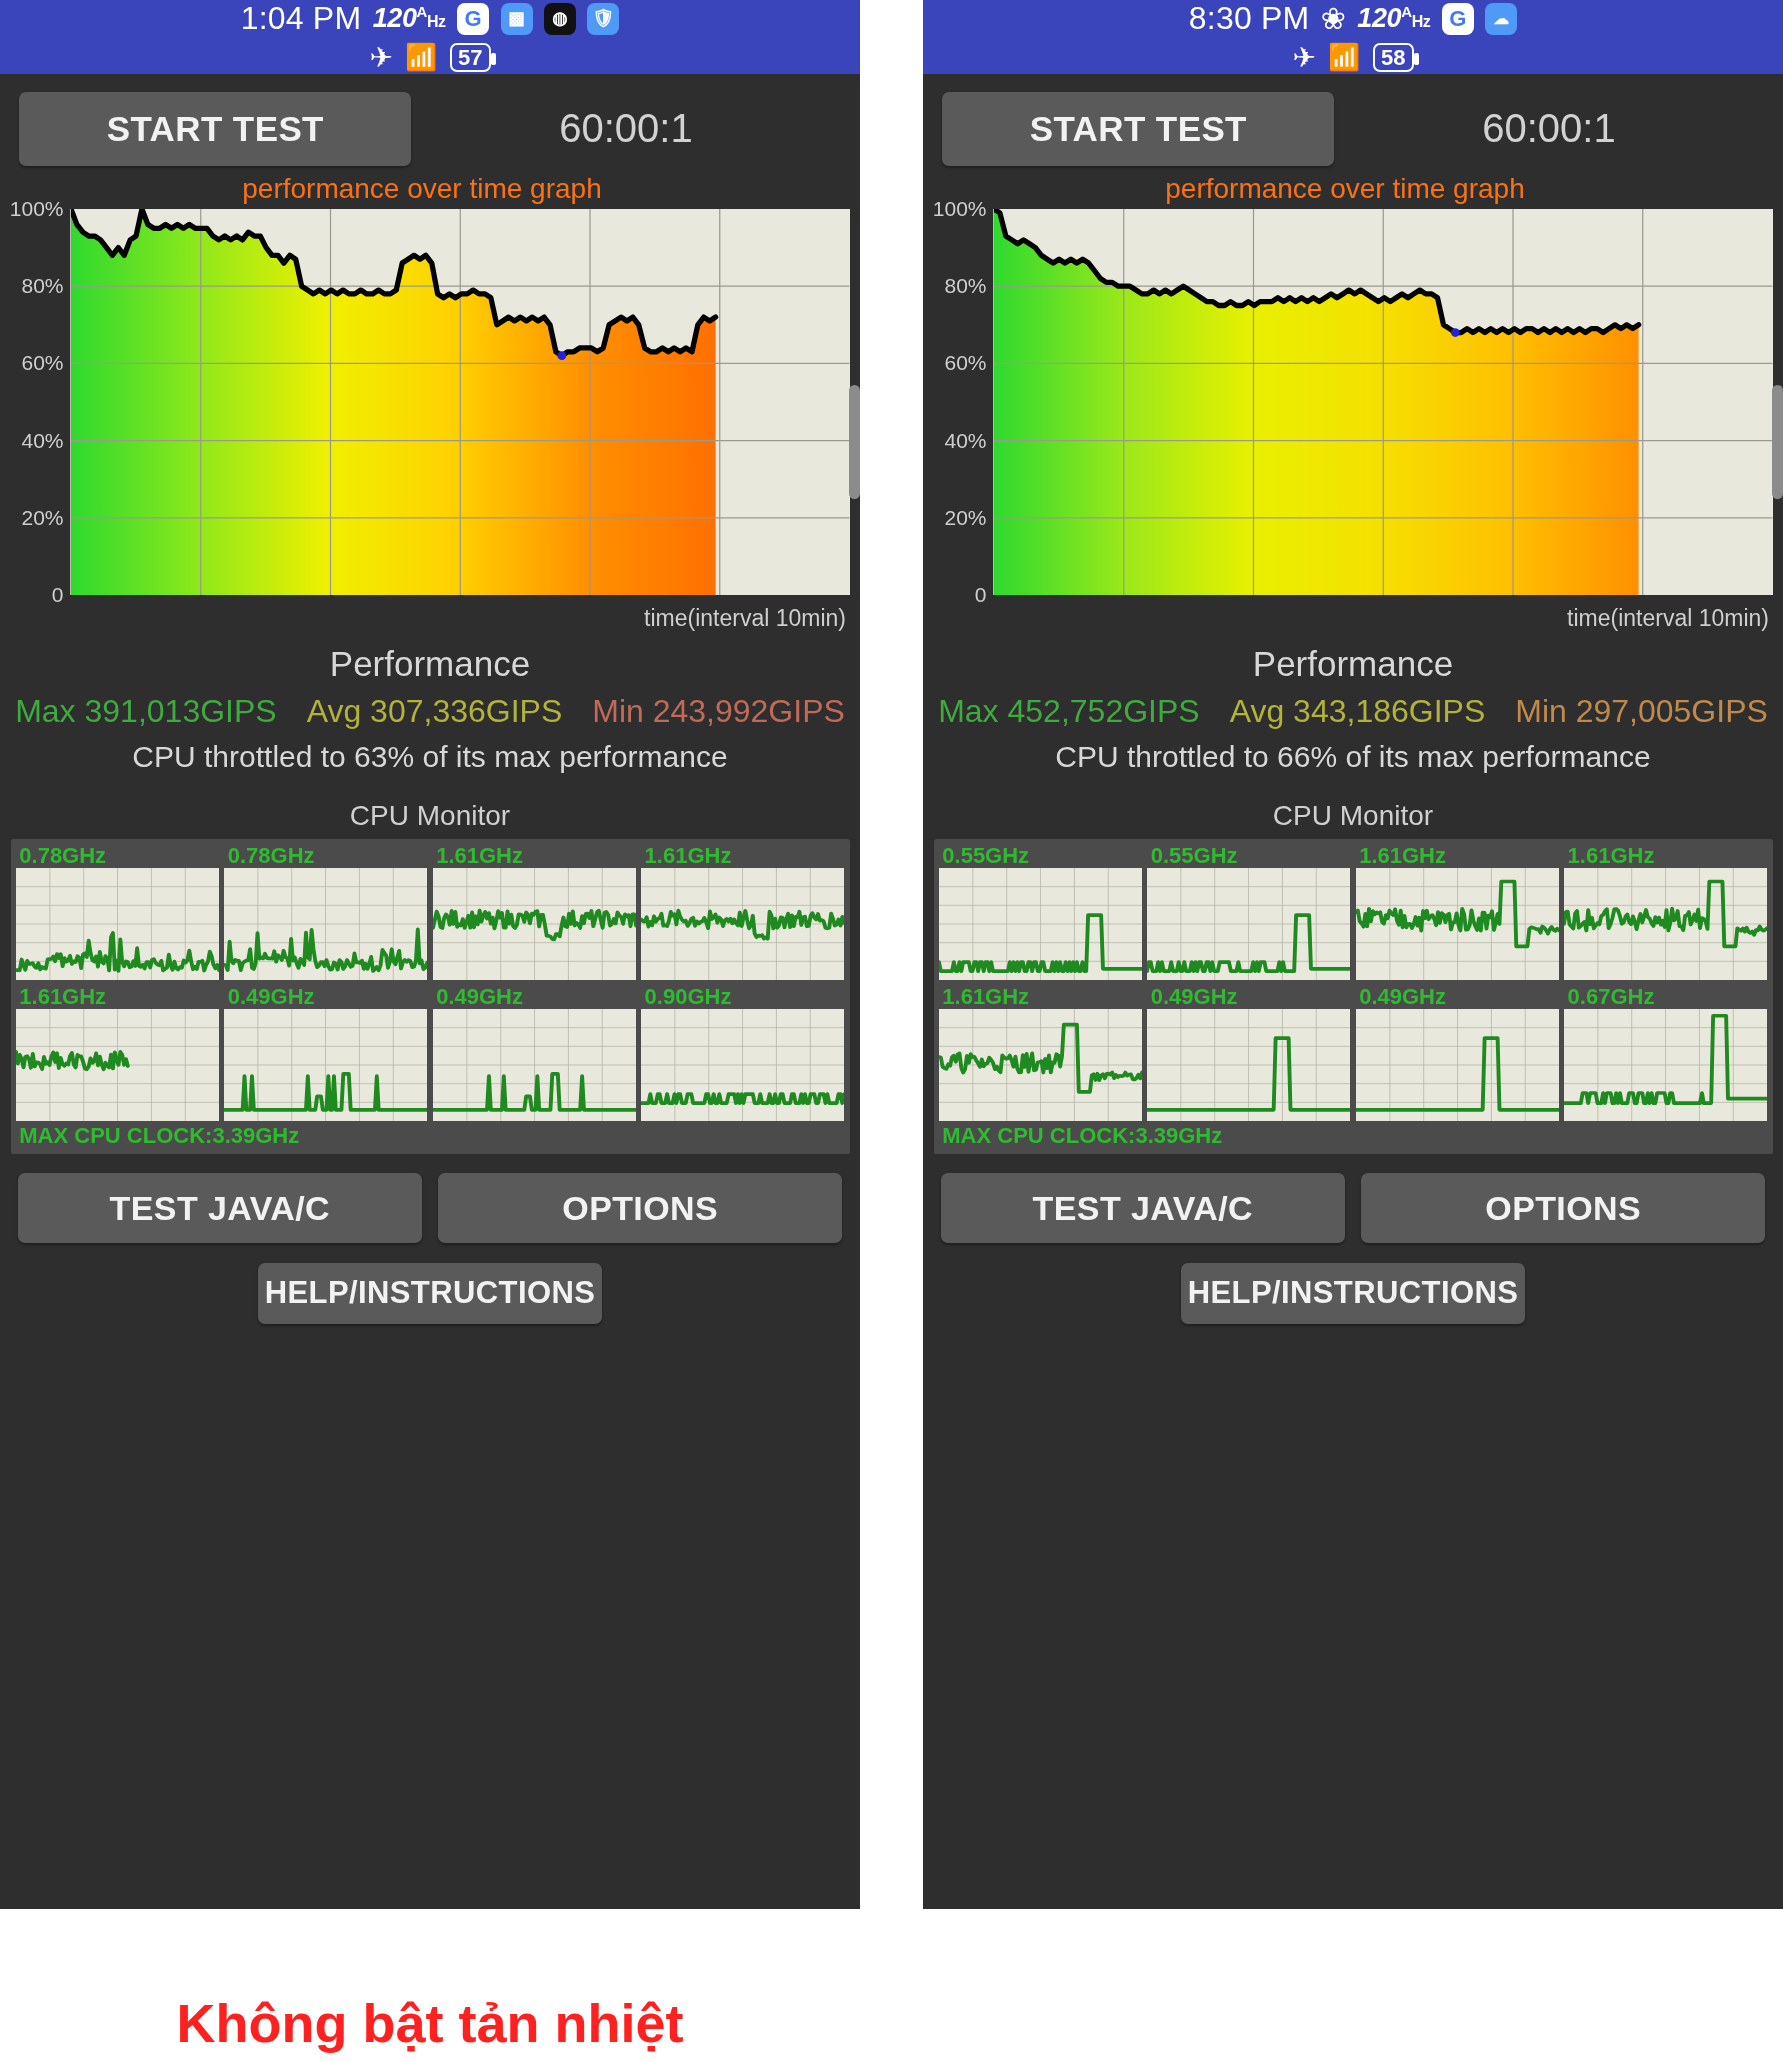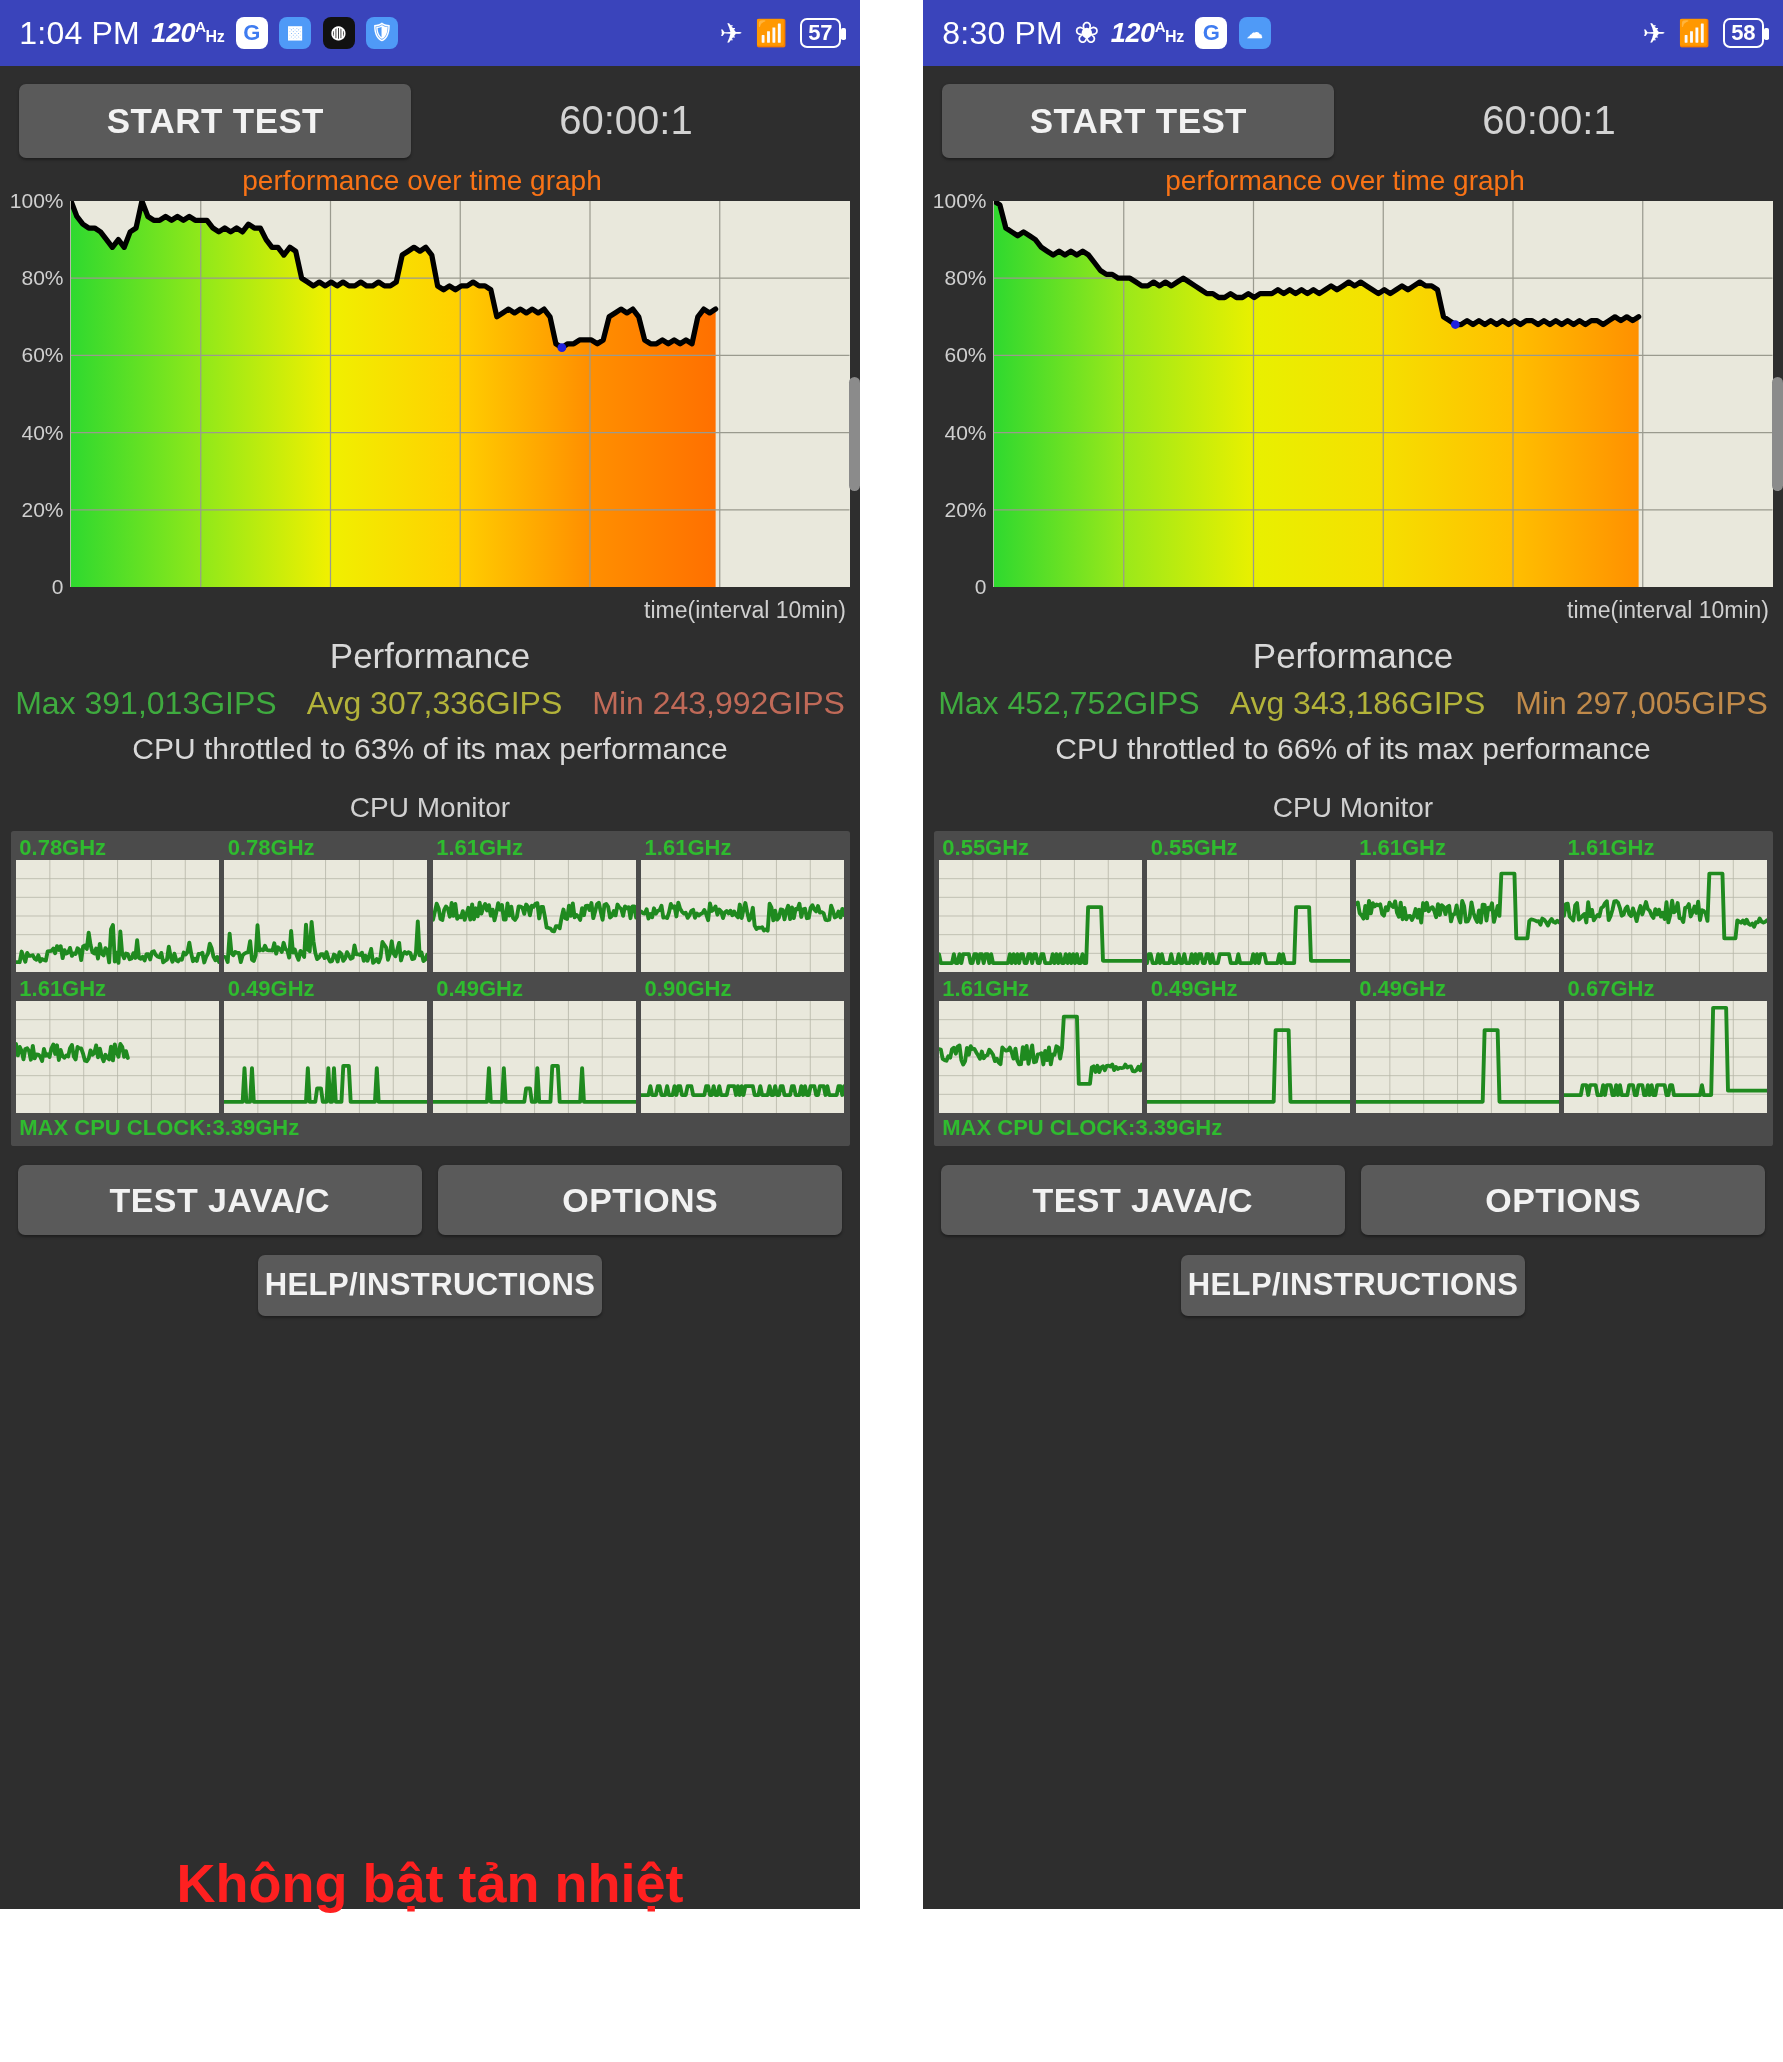--- a/index.html
+++ b/index.html
@@ -18,26 +18,27 @@
     width: 860px;
     height: 1909px;
     background: #2e2e2e;
     overflow: hidden;
   }
   .phone.left  { left: 0px;  width: 860px; }
   .phone.right { left: 923px; width: 860px; }
 
   
   .statusbar {
-    height: 66px;
+    height: 74px;
     background: #3a44bb;
     display: flex;
     align-items: center;
     padding: 0 19.3px;
     color: #fff;
+    flex-direction: column;
   }
   .sb-left { display:flex; align-items:center; gap:11.4px; }
   .sb-time { font-size: 32px; font-weight: 400; letter-spacing: 0.2px; }
   .sb-hz { font-size: 27px; font-style: italic; font-weight: 700; letter-spacing:-0.4px; position:relative; }
   .sb-hz sup { font-size: 15px; font-style:normal; font-weight:700; vertical-align: super; }
   .sb-hz .hzsm { font-size: 16px; font-style: normal; font-weight:700; }
   .sb-spacer { flex: 1 1 auto; }
   .sb-right { display:flex; align-items:center; gap:12.3px; }
 
   .appicon {
@@ -162,21 +163,21 @@
   .btnrow {
     display:flex; gap: 16px; padding: 19.3px 17.6px 0 17.6px; align-items: center;
   }
   .btn-wide { flex:1 1 0; height: 70px; font-size: 34px; }
   .btnrow-center { display:flex; justify-content:center; padding-top: 19.3px; }
   .btn-help { height: 61px; font-size: 31px; padding: 0 7px; }
 
   
   .caption {
     position:absolute;
-    top: 1852px;
+    top: 1992px;
     color: #ff2020;
     font-size: 54px;
     font-weight: 700;
     text-align: center;
     font-family: "Liberation Sans", sans-serif;
   }
   .caption.left  { left: 0;    width: 860px; }
   .caption.right { left: 923px; width: 860px; }
 </style>
 </head>

